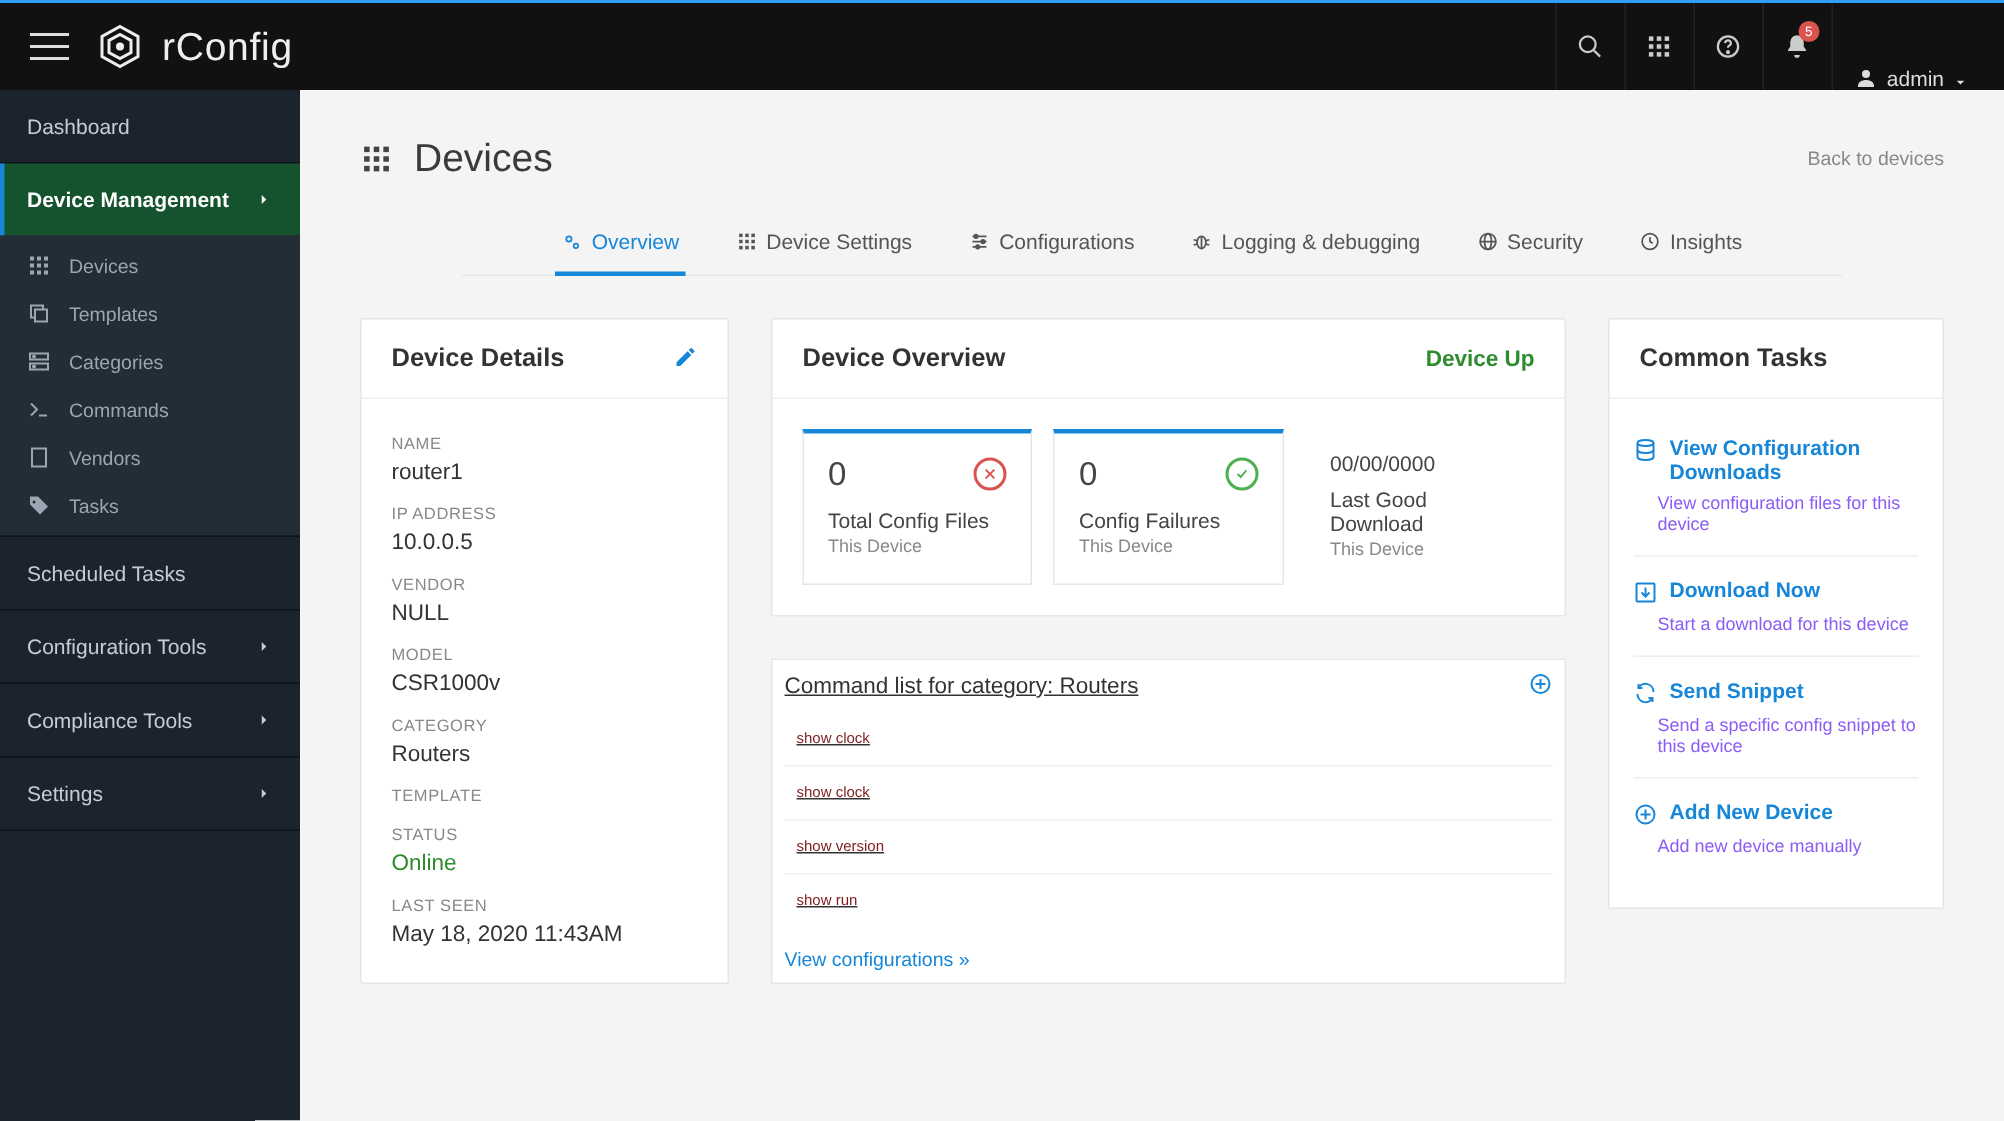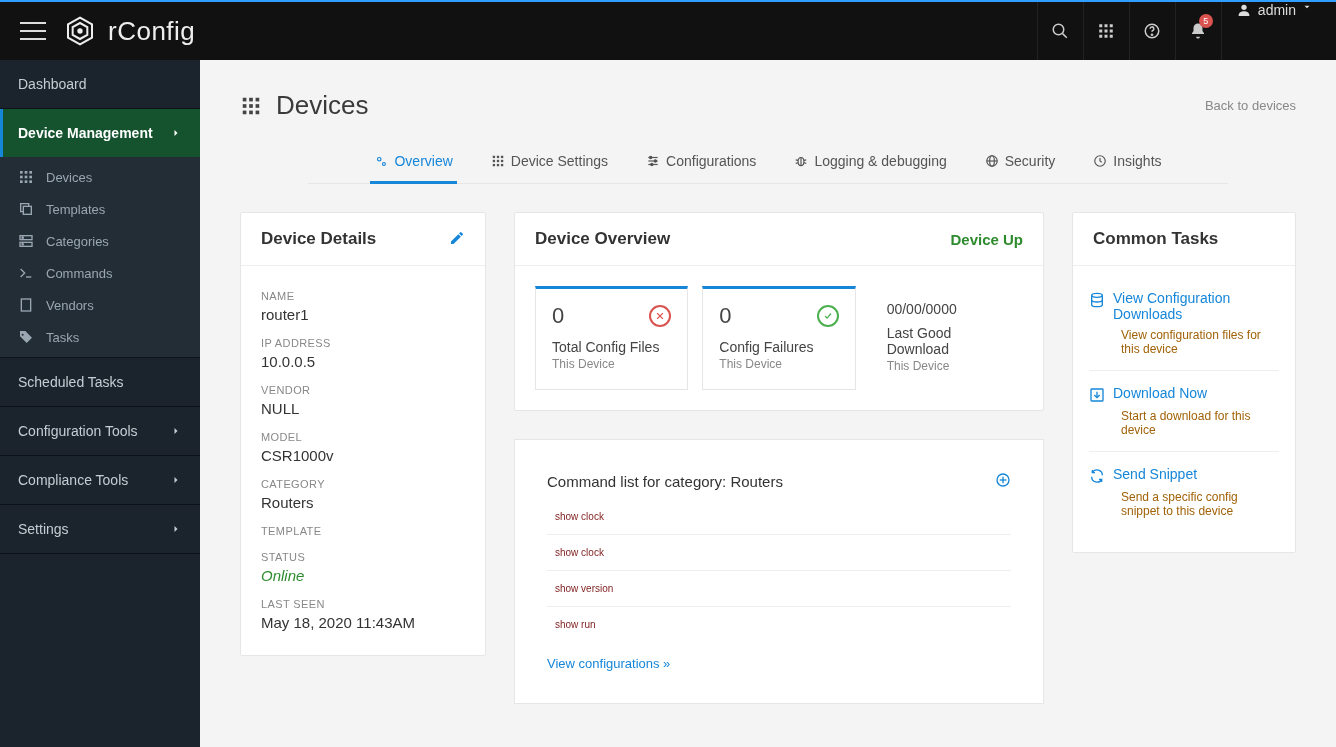--- a/index.html
+++ b/index.html
@@ -12,21 +12,21 @@
   }
   .hamburger { width: 26px; height: 18px; display: flex; flex-direction: column; justify-content: space-between; cursor: pointer; margin-right: 18px; }
   .hamburger span { display: block; height: 2px; background: #ddd; }
   .brand-logo { width: 32px; height: 32px; color: #eee; margin-right: 12px; }
   .brand-text { font-size: 26px; font-weight: 300; color: #eee; letter-spacing: 0.5px; }
   .topbar-spacer { flex: 1; }
   .top-icons { display: flex; align-items: stretch; height: 100%; }
   .top-icon-btn { width: 46px; display: flex; align-items: center; justify-content: center; cursor: pointer; border-left: 1px solid #222; position: relative; color: #ccc; }
   .top-icon-btn svg { width: 18px; height: 18px; }
   .badge-n { position: absolute; top: 12px; right: 8px; background: #d9534f; color: #fff; font-size: 9px; min-width: 14px; height: 14px; border-radius: 7px; display: flex; align-items: center; justify-content: center; padding: 0 3px; }
-  .user-btn { display: flex; align-items: flex-start; gap: 6px; padding: 0 14px; cursor: pointer; color: #ddd; border-left: 1px solid #222; }
+  .user-btn { display: flex; align-items: flex-end; gap: 6px; padding: 0 14px; cursor: pointer; color: #ddd; border-left: 1px solid #222; }
   .user-btn svg.person { width: 16px; height: 16px; }
   .user-btn svg.caret { width: 10px; height: 10px; }
 
   .layout { display: flex; height: calc(100% - 60px); }
 
   
   .sidebar { width: 200px; background: #1b242c; color: #c5cdd4; display: flex; flex-direction: column; overflow-y: auto; }
   .side-item, .side-group-header {
     display: flex; align-items: center; justify-content: space-between;
     padding: 16px 18px; font-size: 14px; cursor: pointer; color: #c5cdd4;
@@ -58,51 +58,51 @@
   .card-header h3 { font-size: 17px; font-weight: 600; color: #333; }
   .status-up { color: #2e8b2e; font-weight: 600; font-size: 15px; }
   .icon-btn { color: #1686d9; cursor: pointer; }
   .icon-btn svg { width: 16px; height: 16px; }
 
   .col-details { width: 246px; }
   .details-body { padding: 10px 20px 24px 20px; }
   .detail-block { margin-top: 14px; }
   .detail-label { font-size: 11px; color: #888; letter-spacing: 0.4px; text-transform: uppercase; }
   .detail-value { font-size: 15px; color: #333; margin-top: 4px; }
-  .detail-value.online { color: #2e8b2e; font-style: italic; }
+  .detail-value.online { color: #2e8b2e; }
 
   .col-middle { flex: 1; display: flex; flex-direction: column; gap: 28px; }
   .overview-stats { display: flex; gap: 14px; padding: 20px; }
   .stat-box { flex: 1; border: 1px solid #e6e6e6; border-top: 3px solid #1686d9; padding: 14px 16px 16px 16px; position: relative; }
   .stat-box.noborder { border-top-color: transparent; border: 1px solid transparent; }
   .stat-top { display: flex; justify-content: space-between; align-items: center; margin-bottom: 10px; }
   .stat-big { font-size: 22px; color: #444; }
   .stat-date { font-size: 14px; color: #444; margin-bottom: 8px; }
   .stat-title { font-size: 14px; color: #444; }
   .stat-sub { font-size: 12px; color: #888; margin-top: 2px; }
   .circle-icon { width: 22px; height: 22px; border-radius: 50%; border: 2px solid; display: flex; align-items: center; justify-content: center; }
   .circle-icon.red { border-color: #d9534f; color: #d9534f; }
   .circle-icon.green { border-color: #4caf50; color: #4caf50; }
   .circle-icon svg { width: 10px; height: 10px; }
 
-  .cmd-card { background: #fff; border: 1px solid #e6e6e6; padding: 32px; }
+  .cmd-card { background: #fff; border: 1px solid #e6e6e6; padding: 8px; text-decoration: underline; }
   .cmd-header { display: flex; justify-content: space-between; align-items: center; margin-bottom: 8px; }
   .cmd-header h4 { font-size: 15px; font-weight: 500; color: #333; }
   .cmd-list { }
   .cmd-item { padding: 12px 8px; border-bottom: 1px solid #eee; font-size: 10px; color: #7f1d1d; cursor: pointer; }
   .cmd-item:last-child { border-bottom: none; }
   .view-configs { display: inline-block; margin-top: 14px; color: #1686d9; font-size: 13px; cursor: pointer; }
 
   .col-tasks { width: 224px; }
   .tasks-body { padding: 10px 16px 20px 16px; }
   .task-item { padding: 14px 0; border-bottom: 1px solid #eee; }
   .task-item:last-child { border-bottom: none; }
-  .task-link { display: flex; align-items: flex-start; gap: 8px; color: #1686d9; cursor: pointer; font-size: 14px; }
+  .task-link { display: flex; align-items: flex-start; gap: 8px; color: #1686d9; cursor: pointer; font-size: 14px; font-weight: bold; }
   .task-link svg { width: 16px; height: 16px; flex-shrink: 0; margin-top: 2px; }
-  .task-desc { font-size: 12px; color: #a16207; margin-top: 6px; margin-left: 32px; }
+  .task-desc { font-size: 12px; color: #8b5cf6; margin-top: 6px; margin-left: 16px; }
 </style>
 </head>
 <body>
 
 <div class="topbar">
   <div class="hamburger">
     <span></span>
       <span></span>
       <span></span>
   </div>
@@ -477,18 +477,29 @@
               <svg viewBox="0 0 24 24" fill="none" stroke="currentColor" stroke-width="2">
                   <path d="M20 11A8 8 0 0 0 5 7"></path>
                   <path d="M4 13a8 8 0 0 0 15 4"></path>
                   <polyline points="5,3 5,7 9,7"></polyline>
                   <polyline points="19,21 19,17 15,17"></polyline>
                 </svg>
               <span>Send Snippet</span>
             </a>
             <div class="task-desc">Send a specific config snippet to this device</div>
           </div>
+          <div class="task-item">
+            <a class="task-link">
+              <svg viewBox="0 0 24 24" fill="none" stroke="currentColor" stroke-width="2">
+                  <circle cx="12" cy="12" r="9"></circle>
+                  <line x1="12" y1="7" x2="12" y2="17"></line>
+                  <line x1="7" y1="12" x2="17" y2="12"></line>
+                </svg>
+              <span>Add New Device</span>
+            </a>
+            <div class="task-desc">Add new device manually</div>
+          </div>
         </div>
       </div>
 
     </div>
   </main>
 </div>
 
 </body></html>

